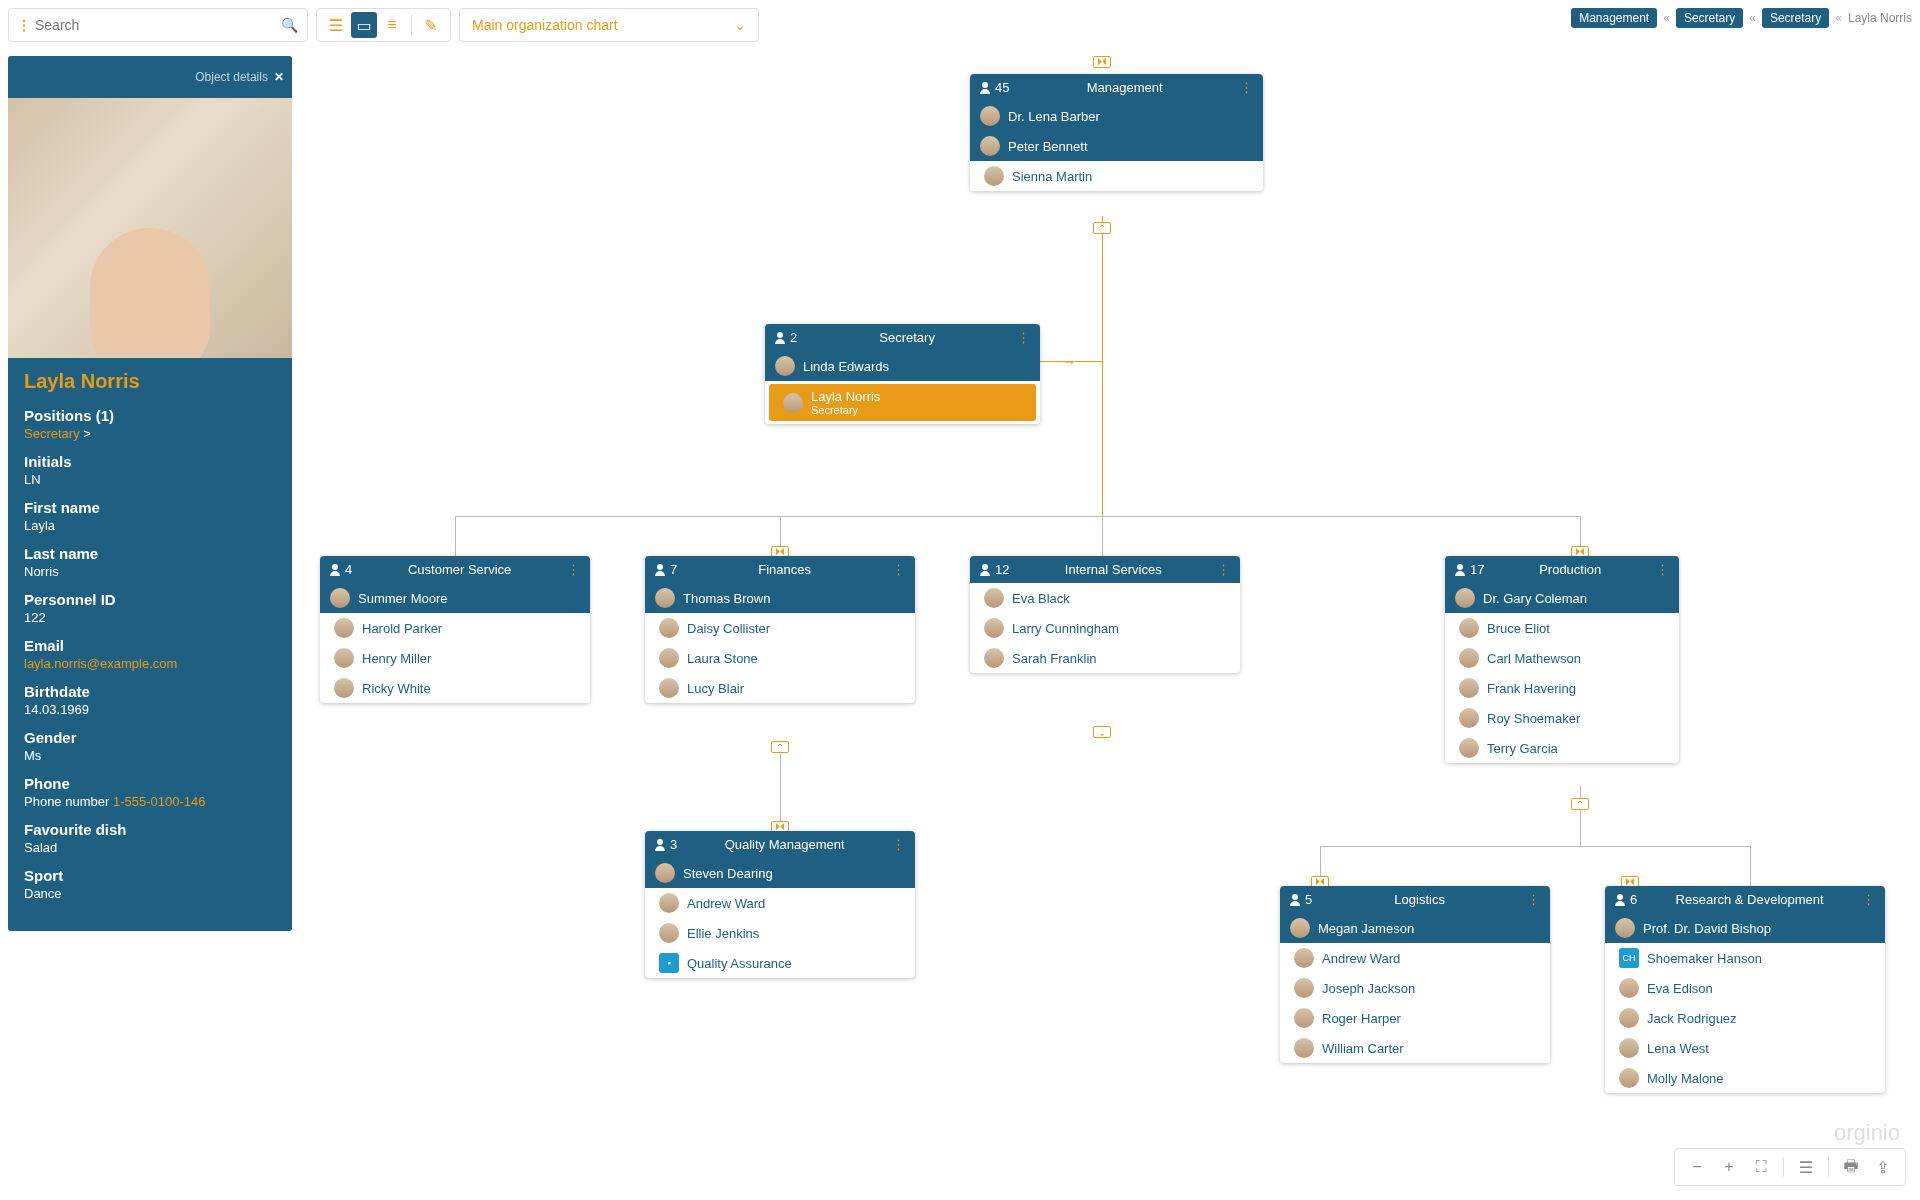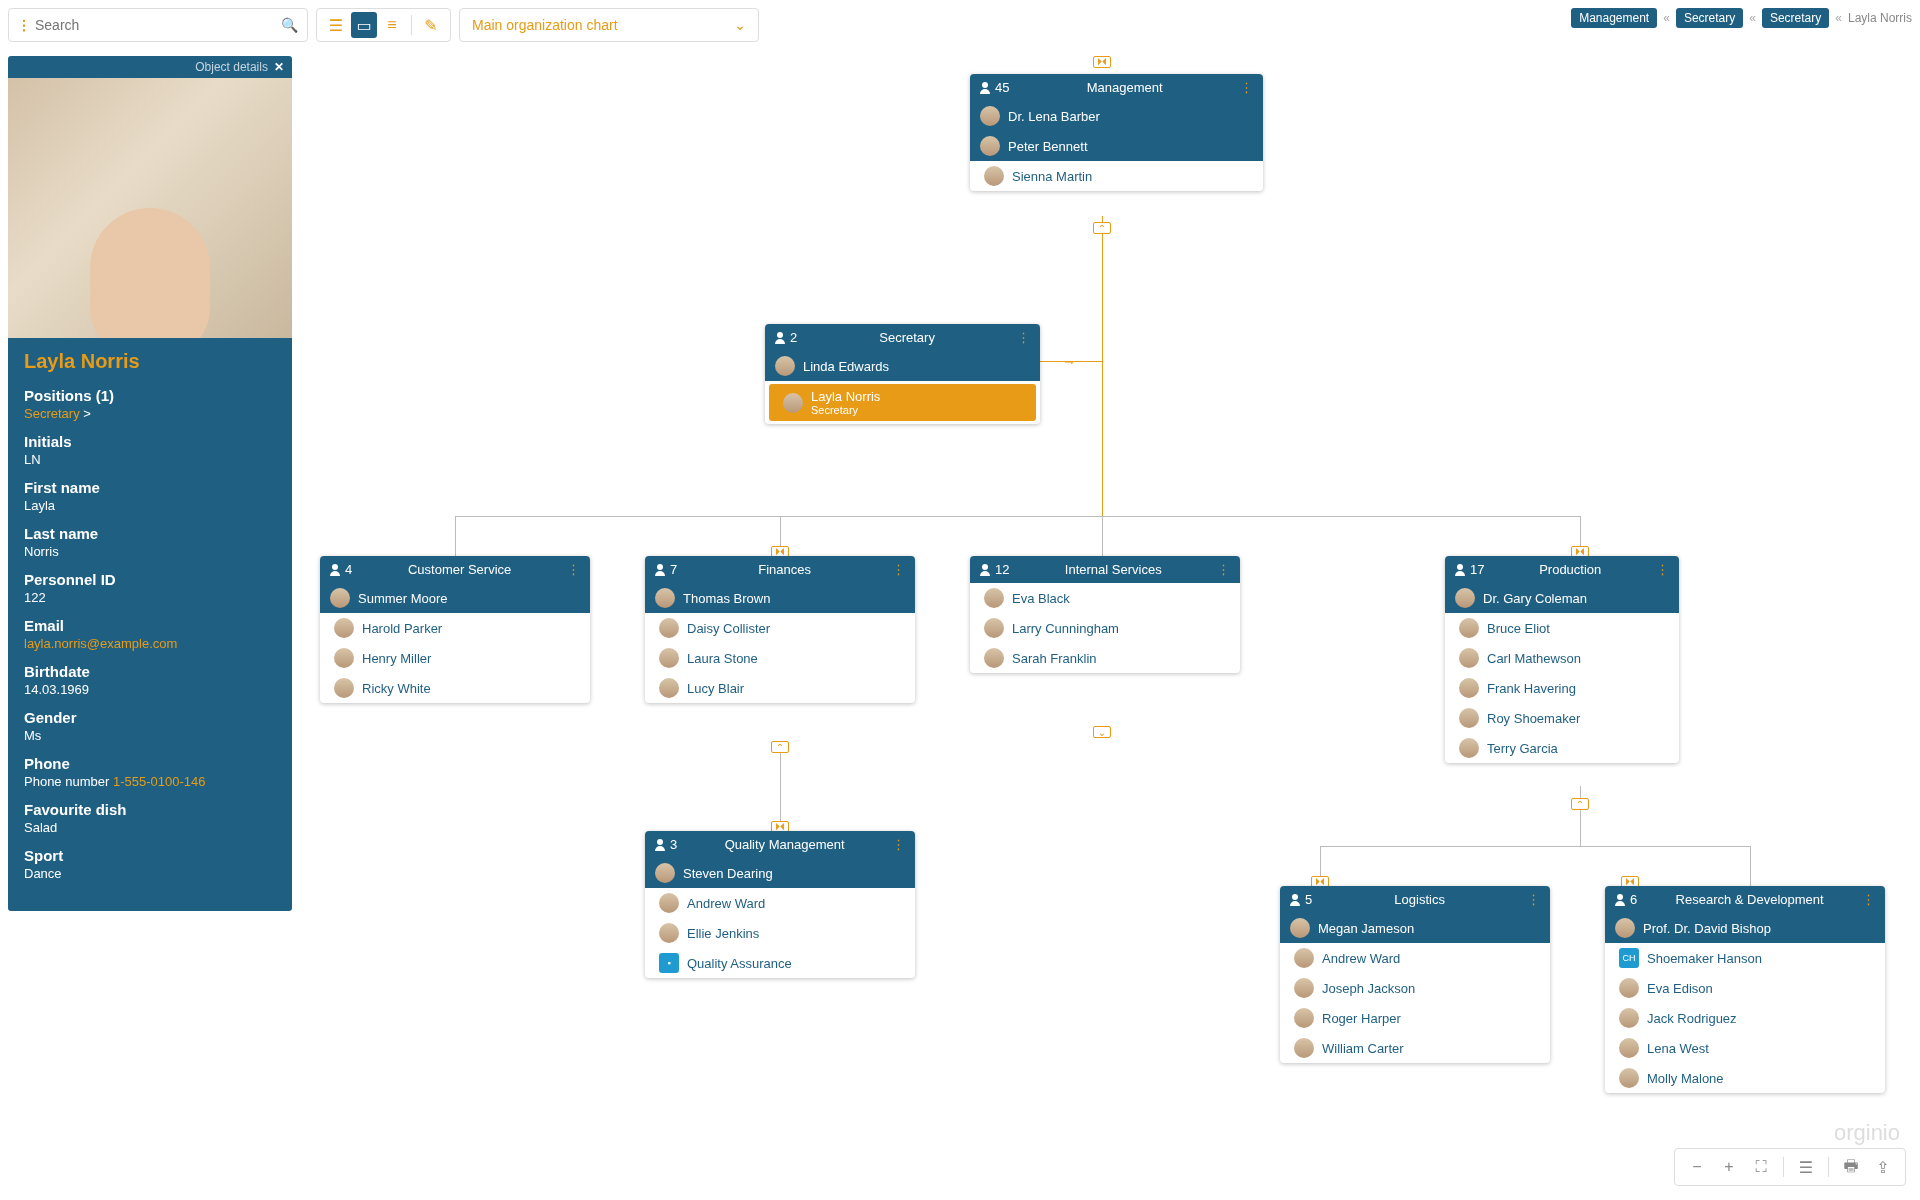--- a/index.html
+++ b/index.html
@@ -12,21 +12,21 @@
 .toolbar{display:flex;align-items:center;gap:2px;border:1px solid #ddd;border-radius:4px;height:34px;padding:0 6px;background:#fff}
 .tbtn{width:26px;height:26px;display:flex;align-items:center;justify-content:center;color:#e89b16;cursor:pointer;font-size:16px}
 .tbtn.sel{background:#1f5f82;color:#fff;border-radius:3px}
 .divider{width:1px;height:20px;background:#ddd;margin:0 4px}
 .chartsel{border:1px solid #ddd;border-radius:4px;height:34px;padding:0 12px;display:flex;align-items:center;justify-content:space-between;width:300px;color:#e89b16;cursor:pointer;background:#fff}
 .breadcrumb{position:absolute;right:8px;top:8px;display:flex;align-items:center;gap:6px;font-size:12px}
 .crumb{background:#1f5f82;color:#fff;padding:3px 8px;border-radius:3px;cursor:pointer}
 .crumb-sep{color:#aaa}
 .crumb-cur{color:#888}
 .side{position:absolute;top:56px;left:8px;width:284px;background:#1f5f82;color:#fff;border-radius:3px;overflow:hidden}
-.side-head{display:flex;justify-content:flex-end;align-items:center;padding:4px 8px;font-size:12px;color:#c5d5de}
+.side-head{display:flex;justify-content:flex-end;align-items:center;padding:14px 8px;font-size:12px;color:#c5d5de}
 .side-head .close{color:#fff;margin-left:6px;cursor:pointer;font-weight:bold}
 .portrait{width:100%;height:260px;background:linear-gradient(135deg,#d4c1a8 0%,#e8dcc8 40%,#c9b89e 100%);display:flex;align-items:flex-end;justify-content:center;position:relative;overflow:hidden}
 .face{width:120px;height:150px;background:#e8c8a8;border-radius:60px 60px 50px 50px;position:relative;margin-bottom:-20px}
 .hair{position:absolute;top:-30px;left:-25px;right:-25px;height:180px;background:#3a2818;border-radius:80px 80px 40px 40px;z-index:-1}
 .side-body{padding:12px 16px 18px}
 .pname{color:#e89b16;font-size:20px;font-weight:bold;margin-bottom:14px}
 .field{margin-bottom:12px}
 .flab{font-size:15px;font-weight:bold;margin-bottom:2px}
 .fval{font-size:13px}
 .link{color:#e89b16}

